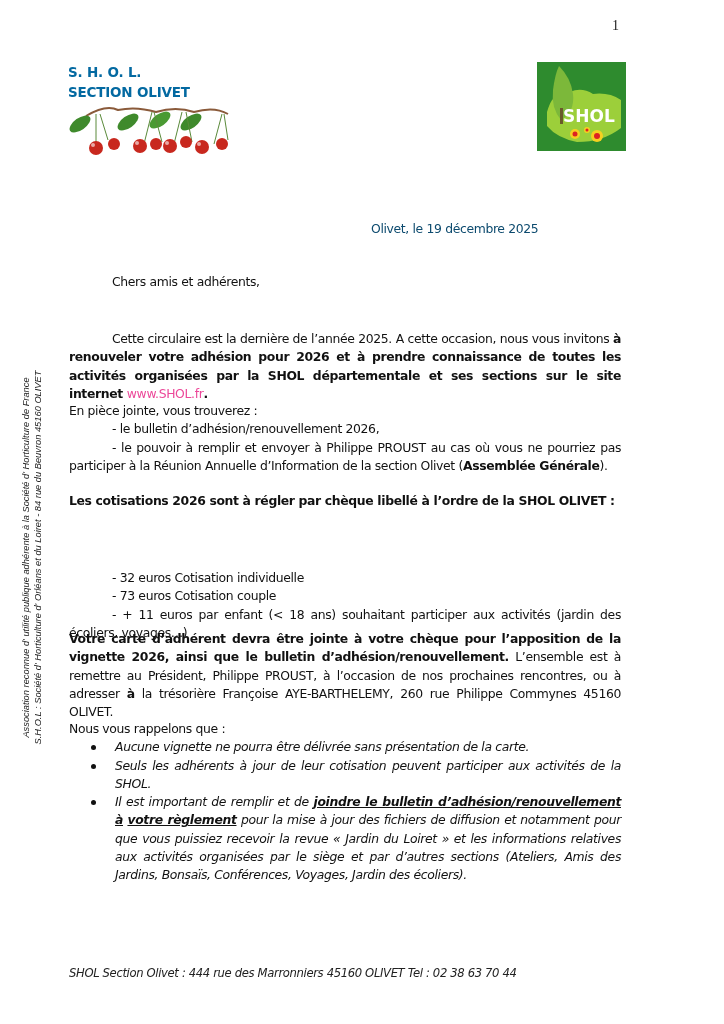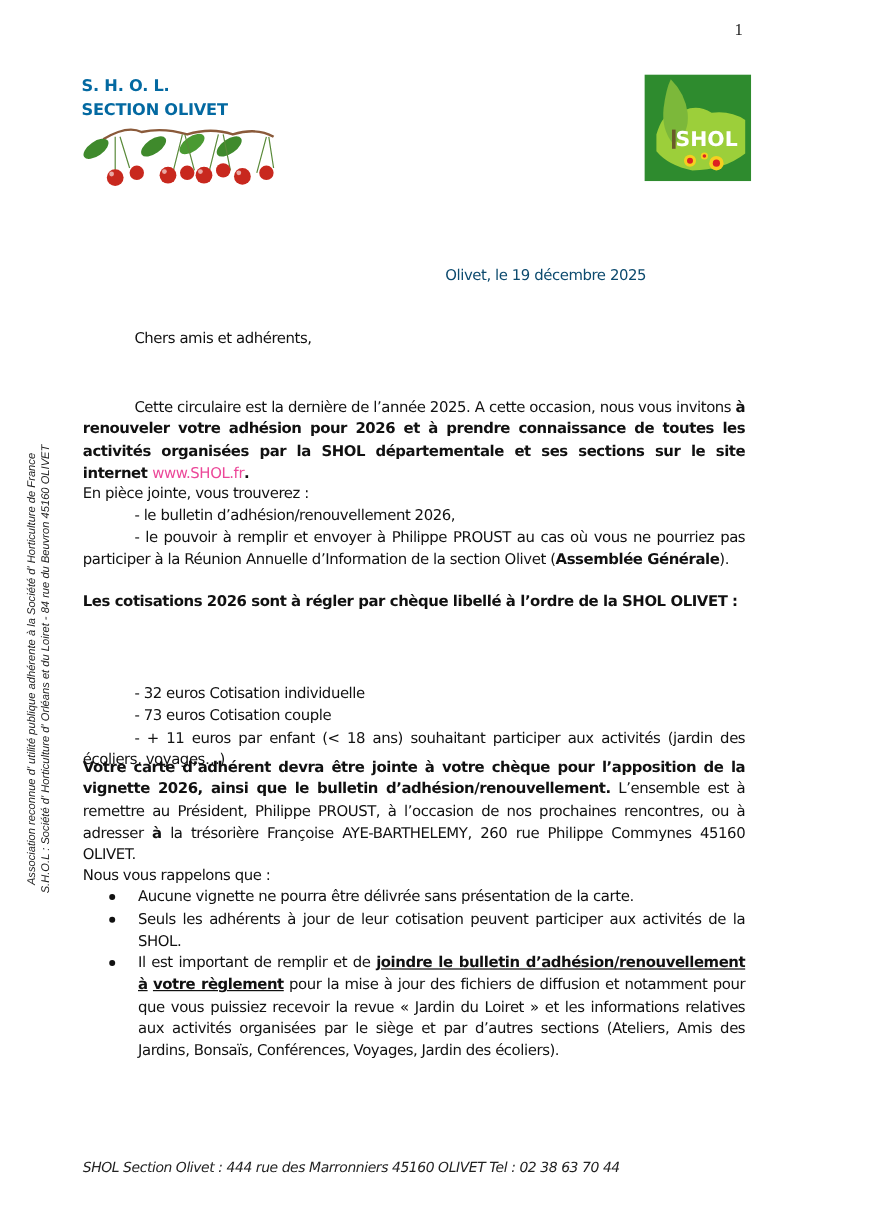--- a/index.html
+++ b/index.html
@@ -33,21 +33,21 @@
       letter-spacing: -0.35px;
     }
     .justify { text-align: justify; text-align-last: left; }
     .date { position: absolute; left: 371px; top: 221px; font-family: "DejaVu Sans", sans-serif; font-size: 12.4px; letter-spacing: -0.35px; color:#0c4a6e;}
     .greet { position: absolute; left: 112px; top: 274px; font-family: "DejaVu Sans", sans-serif; font-size: 12.4px; letter-spacing: -0.35px; color:#111;text-align:right;}
     .indent { text-indent: 43px; }
     .dash { padding-left: 43px; }
     b { font-weight: bold; }
     a.link { color: #ec4899; }
     ul.bullets { margin: 0; padding: 0; list-style: none; }
-    ul.bullets li { position: relative; padding-left: 46px; }
+    ul.bullets li { position: relative; padding-left: 46px; font-style: italic; }
     ul.bullets li .dot {
       position: absolute; left: 22px; top: 7px; width: 5px; height: 5px; border-radius: 50%; background: #111; font-style: normal;
     }
     .ul { text-decoration: underline; font-weight: bold; }
     .footer {
       position: absolute; left: 69px; top: 966px;
       font-family: "DejaVu Sans", sans-serif; font-style: italic; font-size: 11.6px; letter-spacing: -0.35px; color: #222;
     }
   </style>
 </head>

